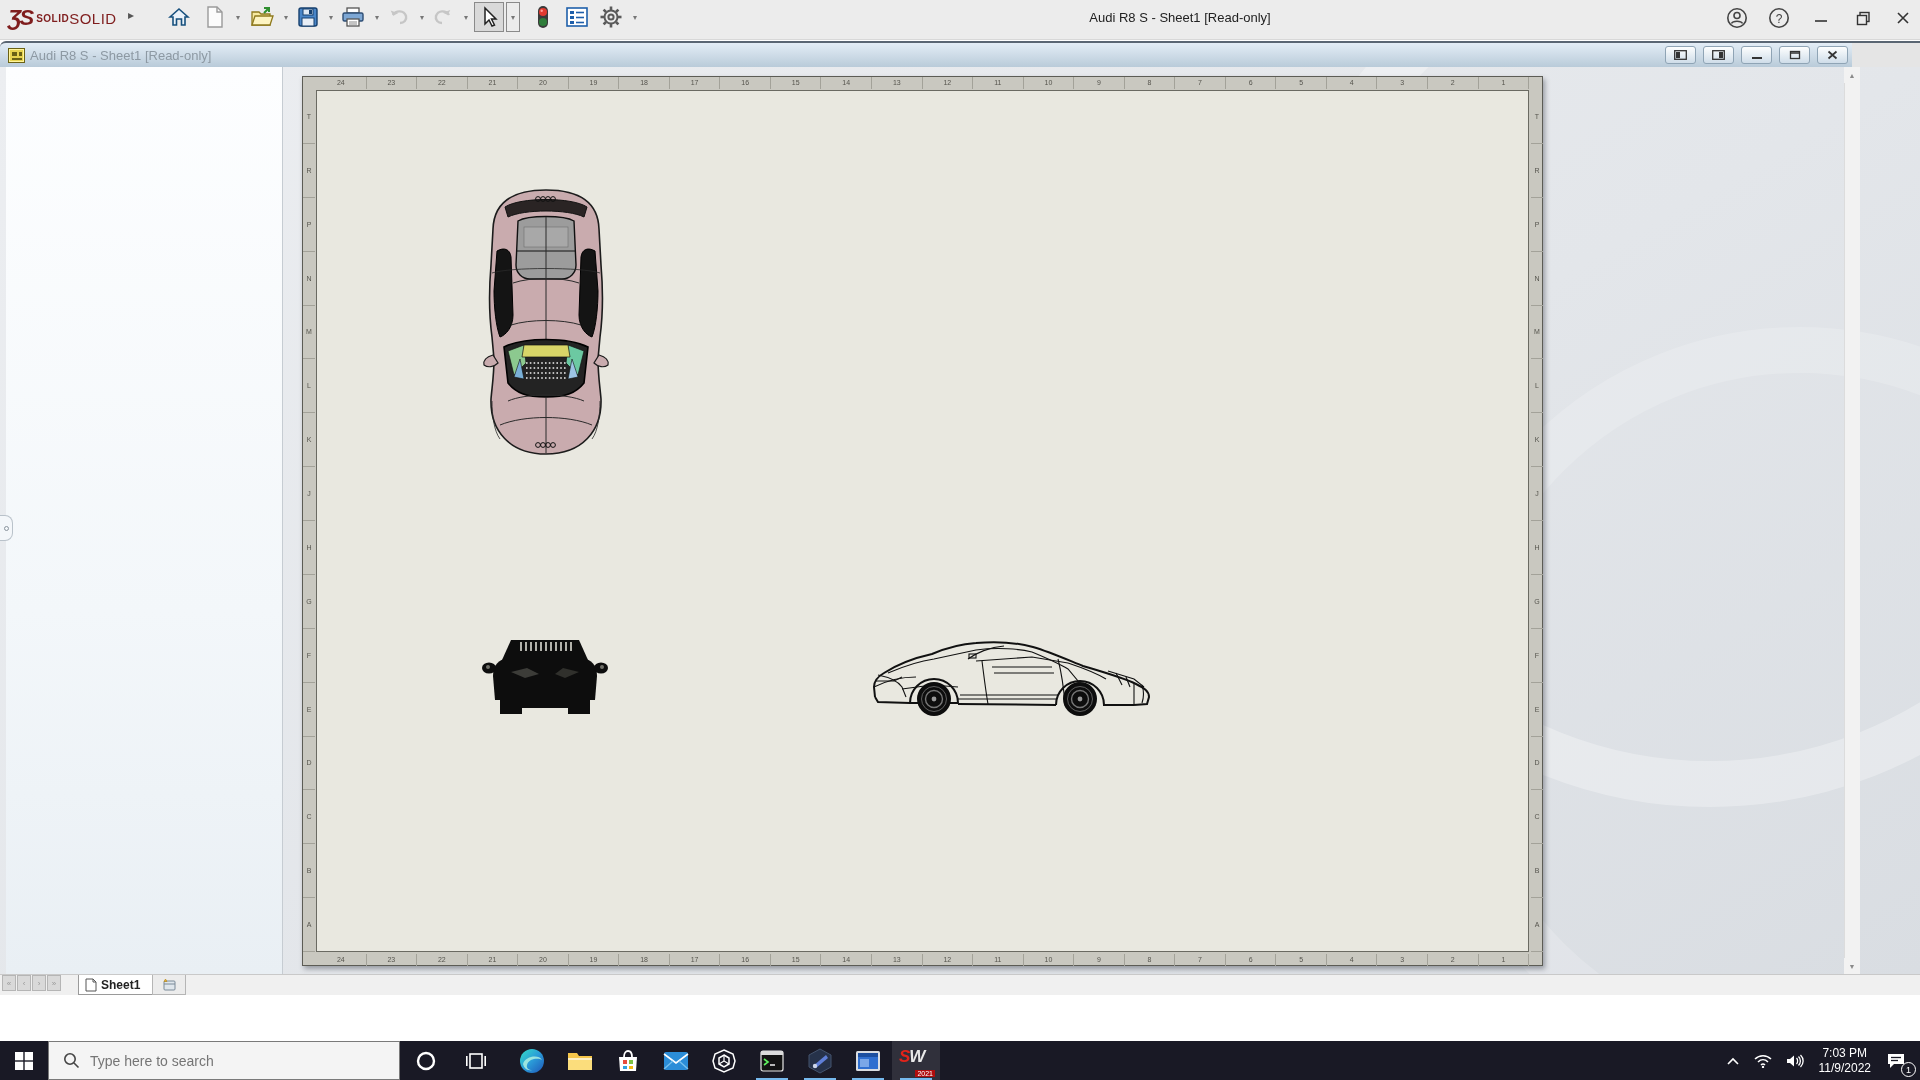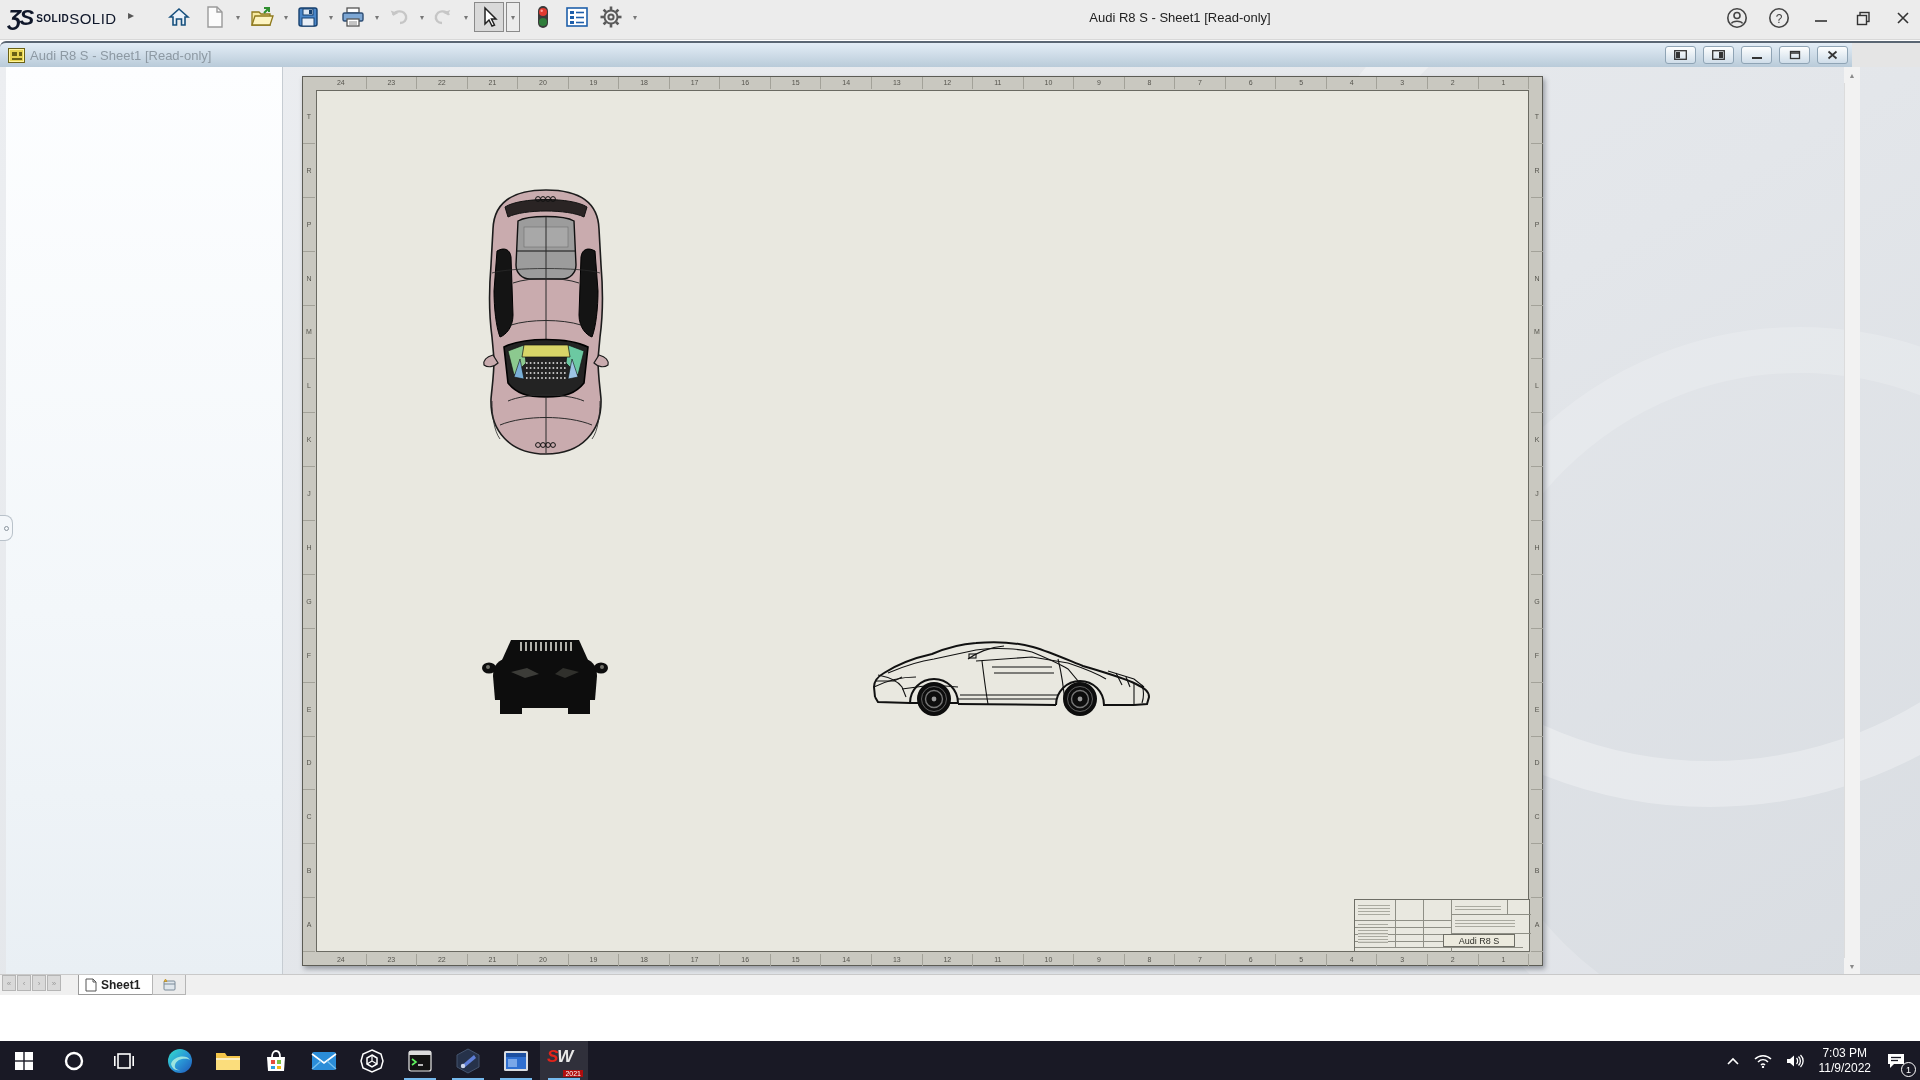--- a/index.html
+++ b/index.html
@@ -3,21 +3,21 @@
 <meta charset="utf-8">
 <style>
   * { margin:0; padding:0; box-sizing:border-box; }
   html,body { width:1920px; height:1080px; overflow:hidden; background:#fff;
               font-family:"Liberation Sans", sans-serif; }
   .abs { position:absolute; }
   #screen { position:relative; width:1920px; height:1080px; overflow:hidden; }
 
   
   #titlebar { left:0; top:0; width:1920px; height:40px; background:#ececec; border-bottom:1px solid #d8d8d8; }
-  .sw-logo { left:8px; top:6px; height:24px; display:flex; align-items:center; color:#0f172a;text-align:right; }
+  .sw-logo { left:8px; top:6px; height:24px; display:flex; align-items:center; color:#7f1d1d;text-align:right; }
   .sw-logo .mark { font-size:22px; font-weight:bold; font-style:italic; letter-spacing:-2px; margin-right:4px; }
   .sw-logo .bold { font-size:10px; font-weight:bold; letter-spacing:.5px; }
   .sw-logo .light { font-size:15px; letter-spacing:.5px; }
   .flyout { left:128px; top:8px; font-size:12px; color:#555; }
   .tbtn { top:2px; width:30px; height:30px; display:flex; align-items:center; justify-content:center; border:1px solid transparent; }
   .tcaret { top:2px; width:14px; height:30px; display:flex; align-items:center; justify-content:center; font-size:8px; color:#777; }
   .tbtn.active { background:#d9d9d9; border:1px solid #8a8a8a; }
   .disabled-ico { opacity:.38; }
   #app-title { left:1050px; top:10px; width:260px; text-align:center; font-size:13px; color:#222; white-space:nowrap; }
   .winctl { top:4px; width:30px; height:28px; display:flex; align-items:center; justify-content:center; color:#444; }
@@ -495,38 +495,20 @@
           <circle cx="62" cy="62" r="17" fill="#0d0d0d"></circle>
           <circle cx="62" cy="62" r="12.5" fill="none" stroke="#5f5f5f" stroke-width="1"></circle>
           <circle cx="62" cy="62" r="8.5" fill="none" stroke="#777" stroke-width="1.4"></circle>
           <circle cx="62" cy="62" r="2.4" fill="#999"></circle>
           <circle cx="208" cy="62" r="17" fill="#0d0d0d"></circle>
           <circle cx="208" cy="62" r="12.5" fill="none" stroke="#5f5f5f" stroke-width="1"></circle>
           <circle cx="208" cy="62" r="8.5" fill="none" stroke="#777" stroke-width="1.4"></circle>
           <circle cx="208" cy="62" r="2.4" fill="#999"></circle>
         </svg>
 
-        <div class="abs" id="titleblock">
-          <div class="tb-line" style="left:0; top:20px; width:96px; height:1px"></div>
-          <div class="tb-line" style="left:0; top:27px; width:96px; height:1px"></div>
-          <div class="tb-line" style="left:0; top:34px; width:96px; height:1px"></div>
-          <div class="tb-line" style="left:0; top:41px; width:96px; height:1px"></div>
-          <div class="tb-line" style="left:0; top:47px; width:168px; height:1px"></div>
-          <div class="tb-line" style="left:40px; top:0; width:1px; height:47px"></div>
-          <div class="tb-line" style="left:68px; top:0; width:1px; height:47px"></div>
-          <div class="tb-line" style="left:96px; top:0; width:1px; height:52px"></div>
-          <div class="tb-line" style="left:96px; top:14px; width:80px; height:1px"></div>
-          <div class="tb-line" style="left:96px; top:33px; width:80px; height:1px"></div>
-          <div class="tb-line" style="left:152px; top:0; width:1px; height:14px"></div>
-          <div class="tb-stripe" style="left:3px; top:3px; width:32px; height:14px"></div>
-          <div class="tb-stripe" style="left:3px; top:22px; width:30px; height:22px"></div>
-          <div class="tb-stripe" style="left:100px; top:4px; width:46px; height:6px"></div>
-          <div class="tb-stripe" style="left:100px; top:18px; width:60px; height:11px"></div>
-          <div id="tb-title">Audi R8 S</div>
-        </div>
       </div>
     </div>
 
     <div class="abs" id="vscroll"></div>
     <div class="abs vs-arrow" style="top:0">▲</div>
     <div class="abs vs-arrow" style="top:891px">▼</div>
   </div>
 
   <div class="abs" id="tabbar">
     <div style="position:absolute; left:2px; top:0; display:flex; gap:1px;">
@@ -555,20 +537,27 @@
   <div class="abs" id="statusbar"></div>
 
   <div class="abs" id="taskbar">
     <div class="tb-slot">
       <svg width="18" height="18" viewBox="0 0 18 18">
           <rect x="0" y="0" width="8.3" height="8.3" fill="#fff"></rect>
           <rect x="9.7" y="0" width="8.3" height="8.3" fill="#fff"></rect>
           <rect x="0" y="9.7" width="8.3" height="8.3" fill="#fff"></rect>
           <rect x="9.7" y="9.7" width="8.3" height="8.3" fill="#fff"></rect>
         </svg>
+    </div>
+    <div id="search-box">
+      <svg width="17" height="17" viewBox="0 0 17 17">
+          <circle cx="7" cy="7" r="5.2" fill="none" stroke="#454545" stroke-width="1.6"></circle>
+          <line x1="11" y1="11" x2="15.5" y2="15.5" stroke="#454545" stroke-width="1.6"></line>
+        </svg>
+      <input type="text" placeholder="Type here to search" style="">
     </div>
     <div class="tb-slot" style="width:52px">
       <svg width="22" height="22" viewBox="0 0 22 22">
           <circle cx="11" cy="11" r="8" fill="none" stroke="#fff" stroke-width="2.4"></circle>
         </svg>
     </div>
     <div class="tb-slot">
       <svg width="20" height="18" viewBox="0 0 20 18">
           <rect x="4" y="2" width="12" height="14" fill="none" stroke="#fff" stroke-width="1.6"></rect>
           <line x1="0.8" y1="4" x2="0.8" y2="14" stroke="#fff" stroke-width="1.6"></line>

